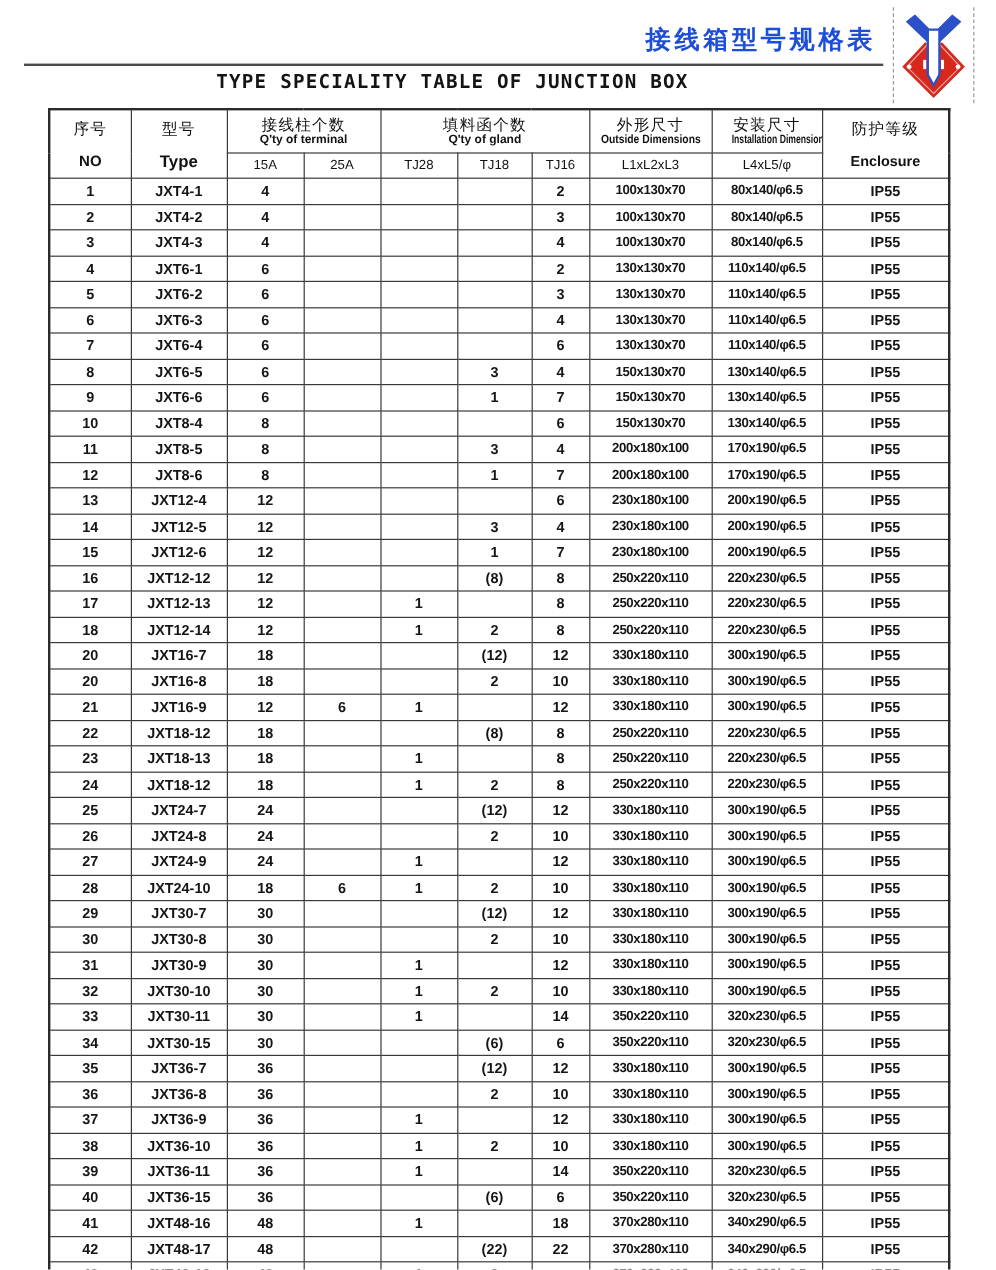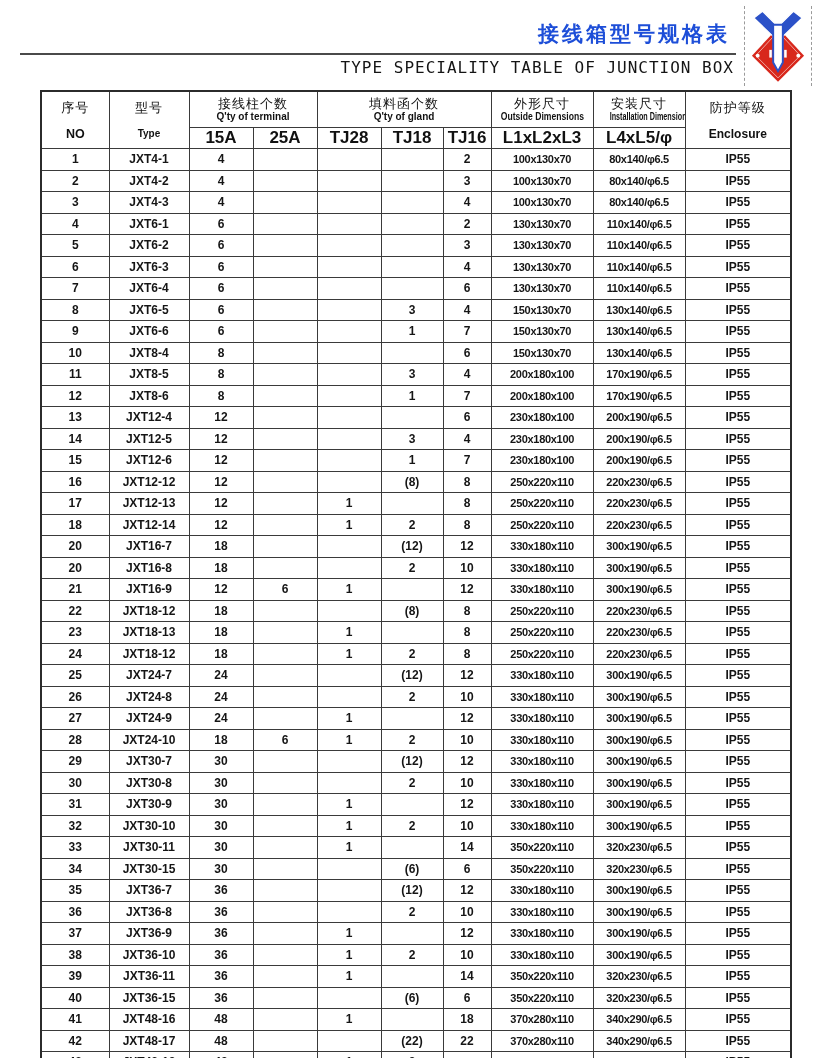--- a/index.html
+++ b/index.html
@@ -13,42 +13,42 @@
   
   .masthead{display:flex;align-items:stretch;height:80px;}
   .titles{flex:1;padding-top:16px;text-align:right;}
   .title-cn{
     font-size:21px;font-weight:bold;letter-spacing:3px;
     padding-right:6px;line-height:24px;color:#1d4ed8;
   }
   .rule{height:2px;background:#4a4a4a;margin:7px 0 3px 0;}
   .title-en{
     font-family:"DejaVu Sans Mono","Liberation Mono",monospace;
-    font-size:16px;font-weight:normal;letter-spacing:1px;
-    padding-right:2px;color:#141414;white-space:nowrap;
+    font-size:16px;font-weight:bold;letter-spacing:1px;
+    padding-right:2px;color:#141414;white-space:nowrap;text-align:center;
   }
   .logo-wrap{
     width:66px;margin-left:8px;
     border-left:1px dashed #9a9a9a;border-right:1px dashed #9a9a9a;
     display:flex;align-items:center;justify-content:center;
   }
 
   
   table.spec{
     border-collapse:collapse;table-layout:fixed;
     width:750px;margin:4px 0 0 20px;
     border:2px solid #2b2b2b;
   }
   .spec th,.spec td{
     border:1px solid #3a3a3a;
     text-align:center;vertical-align:middle;
     padding:0;overflow:hidden;white-space:nowrap;
   }
   .spec thead tr.tier1 th{height:35px;}
-  .spec thead tr.tier2 th{height:20px;font-size:17px;font-weight:bold;margin-top:14px;}
+  .spec thead tr.tier2 th{height:20px;font-size:11px;font-weight:normal;margin-top:14px;}
   .spec td{height:20.5px;font-size:12px;font-weight:bold;color:#151515;}
   .hdr-cn{display:block;font-size:13px;font-weight:normal;line-height:15px;letter-spacing:1px;}
   .hdr-en{display:block;font-size:10px;font-weight:bold;line-height:12px;}
   .hdr-stack{display:flex;flex-direction:column;justify-content:space-around;height:52px;}
   .hdr-stack .hdr-cn{font-size:13px;}
   .hdr-stack .hdr-en{font-size:12.5px;}
   .squeeze{display:inline-block;transform:scaleX(0.86);transform-origin:center;}
   .squeeze2{display:inline-block;transform:scaleX(0.72);transform-origin:center;}
   
   .spec td:nth-child(8),.spec td:nth-child(9){
@@ -104,21 +104,21 @@
       <tr class="tier1">
         <th rowspan="2">
           <div class="hdr-stack">
             <span class="hdr-cn">序号</span>
             <span class="hdr-en" style="font-size:12.5px">NO</span>
           </div>
         </th>
         <th rowspan="2">
           <div class="hdr-stack">
             <span class="hdr-cn">型号</span>
-            <span class="hdr-en" style="font-size:10px">Type</span>
+            <span class="hdr-en" style="font-size:14px">Type</span>
           </div>
         </th>
         <th colspan="2">
           <span class="hdr-cn">接线柱个数</span>
           <span class="hdr-en">Q'ty of terminal</span>
         </th>
         <th colspan="3">
           <span class="hdr-cn">填料函个数</span>
           <span class="hdr-en">Q'ty of gland</span>
         </th>

